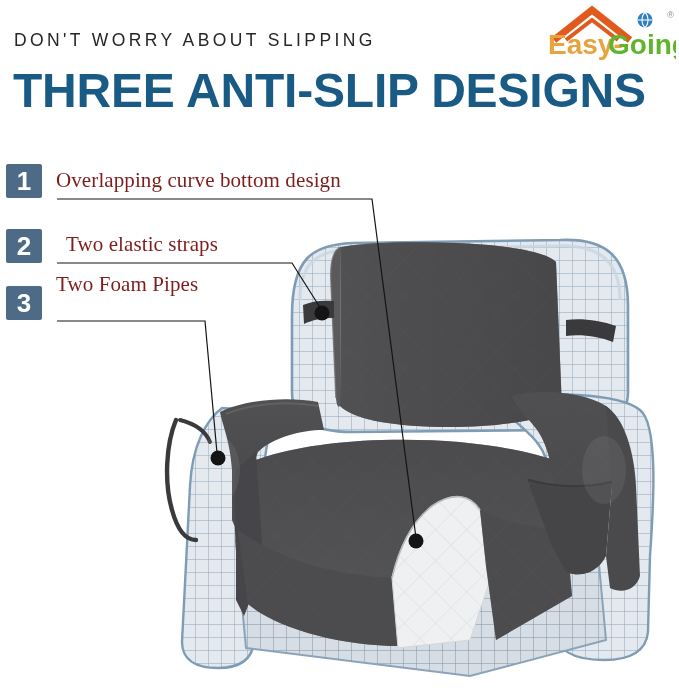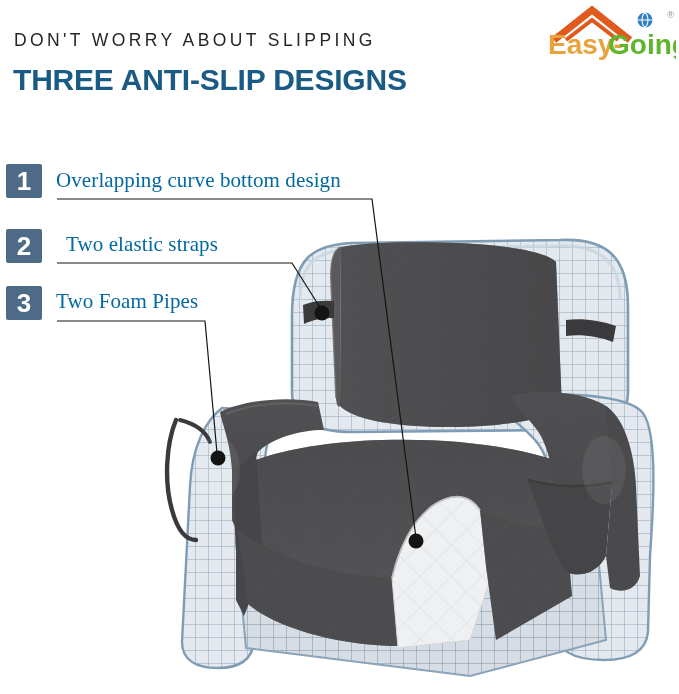--- a/index.html
+++ b/index.html
@@ -33,21 +33,21 @@
     letter-spacing: 3.4px;
     color: #262626;
     font-weight: 400;
     white-space: nowrap;
   }
   #headline {
     position: absolute;
     left: 13px;
     top: 63px;
     font-family: "Liberation Sans", sans-serif;
-    font-size: 30px;
+    font-size: 48px;
     font-weight: bold;
     letter-spacing: -0.2px;
     color: #1a5b85;
     white-space: nowrap;
   }
 
   
   #logo {
     position: absolute;
     left: 546px;
@@ -76,30 +76,30 @@
     font-weight: bold;
     font-size: 26px;
     line-height: 34px;
     text-align: center;
     border-radius: 2px;
   }
   .item-label {
     position: absolute;
     font-family: "Liberation Serif", serif;
     font-size: 21px;
-    color: #0369a1;
+    color: #7f1d1d;
     white-space: nowrap;
     letter-spacing: 0.1px;
   }
   #badge-1 { left: 6px;  top: 164px; }
   #badge-2 { left: 6px;  top: 229px; }
   #badge-3 { left: 6px;  top: 286px; }
   #label-1 { left: 56px; top: 168px; }
   #label-2 { left: 66px; top: 232px; }
-  #label-3 { left: 56px; top: 289px; }
+  #label-3 { left: 56px; top: 272px; }
 
   
   #artwork {
     position: absolute;
     left: 0; top: 0;
     width: 679px; height: 694px;
   }
   #artwork svg { display: block; }
 
   

